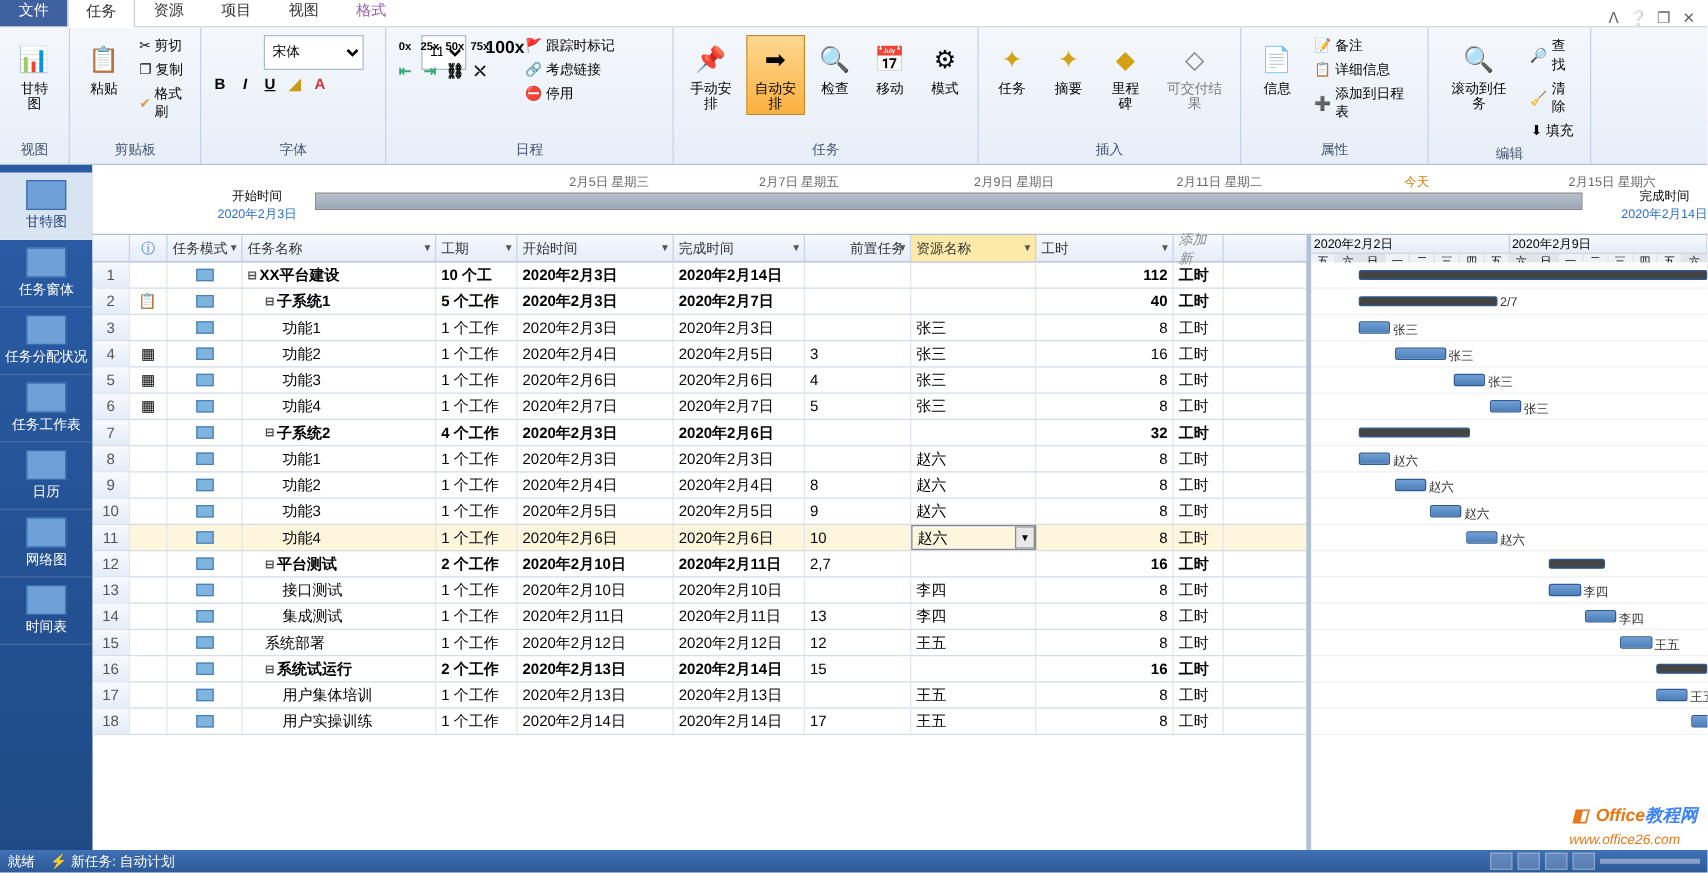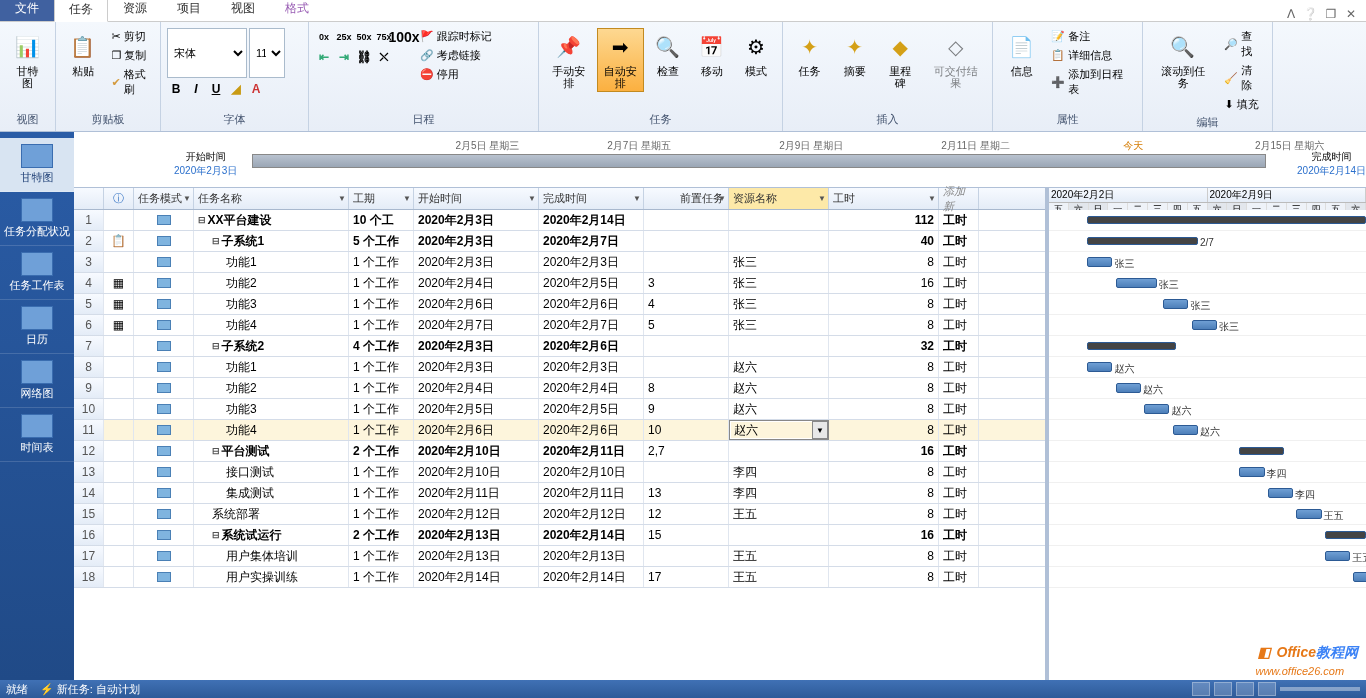--- a/index.html
+++ b/index.html
@@ -19,21 +19,21 @@
 .group { border-right: 1px solid #c5d2e3; padding: 2px 6px; display: flex; flex-direction: column; }
 .group-content { flex: 1; display: flex; align-items: flex-start; gap: 4px; padding-top: 4px; }
 .group-label { text-align: center; font-size: 11px; color: #44546f; padding: 2px 0; }
 .big-btn { display: flex; flex-direction: column; align-items: center; justify-content: flex-start; gap: 2px; padding: 2px 6px; min-width: 40px; cursor: pointer; border: 1px solid transparent; }
 .big-btn.active { background: linear-gradient(#fdd891,#fbb040); border-color: #c28a20; }
 .big-btn .icon { width: 32px; height: 32px; display: flex; align-items: center; justify-content: center; font-size: 20px; }
 .big-btn .lbl { font-size: 11px; text-align: center; line-height: 12px; }
 .mini-btn { display: flex; align-items: center; gap: 3px; padding: 1px 3px; cursor: pointer; font-size: 11px; }
 .col { display: flex; flex-direction: column; gap: 2px; }
 .row { display: flex; gap: 2px; align-items: center; }
-.sel { border: 1px solid #abc; background: #fff; font-size: 11px; padding: 17px 2px; }
+.sel { border: 1px solid #abc; background: #fff; font-size: 11px; padding: 6px 2px; margin-left: 44px; }
 .fb { width: 18px; height: 18px; display: inline-flex; align-items: center; justify-content: center; border: 1px solid transparent; font-weight: bold; cursor: pointer; }
 
 
 .sidebar { position: absolute; left: 0; top: 132px; width: 74px; bottom: 18px; background: linear-gradient(#2a5ca6,#204a87); display: flex; flex-direction: column; padding-top: 6px; }
 .side-item { display: flex; flex-direction: column; align-items: center; gap: 2px; padding: 6px 2px; color: #fff; font-size: 11px; cursor: pointer; border-bottom: 1px solid rgba(255,255,255,0.15); }
 .side-item.active { background: #d8e4f2; color: #1e3f76; }
 .side-icon { width: 32px; height: 24px; background: #6fa0d8; border: 1px solid #3a6db0; }
 
 
 .timeline-strip { position: absolute; left: 74px; right: 0; top: 132px; height: 56px; border-bottom: 1px solid #b0c0d7; background: #fff; }
@@ -286,20 +286,24 @@
   </div>
 </div>
 
 <div class="sidebar" id="sidebar">
     <div class="side-item active">
       <div class="side-icon"></div>
       <span>甘特图</span>
     </div>
     <div class="side-item">
       <div class="side-icon"></div>
+      <span>任务窗体</span>
+    </div>
+    <div class="side-item">
+      <div class="side-icon"></div>
       <span>任务分配状况</span>
     </div>
     <div class="side-item">
       <div class="side-icon"></div>
       <span>任务工作表</span>
     </div>
     <div class="side-item">
       <div class="side-icon"></div>
       <span>日历</span>
     </div>

